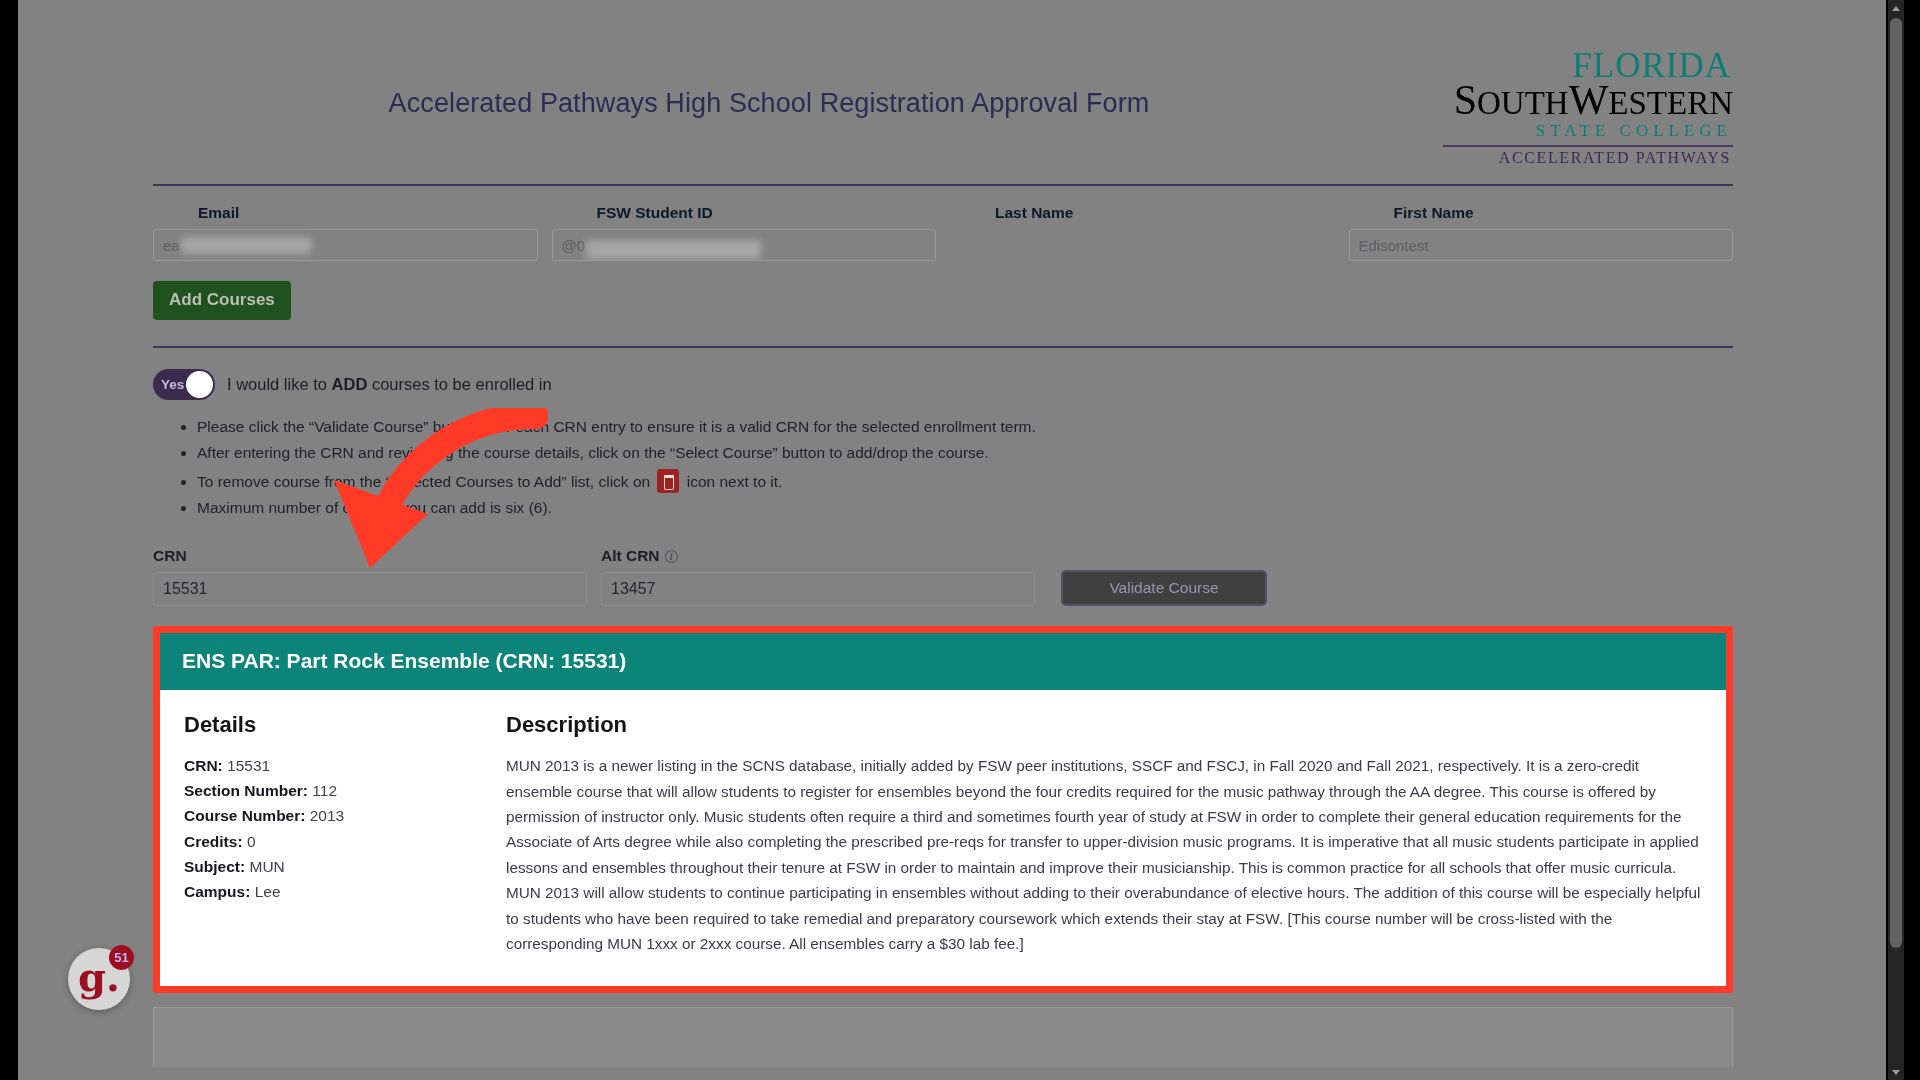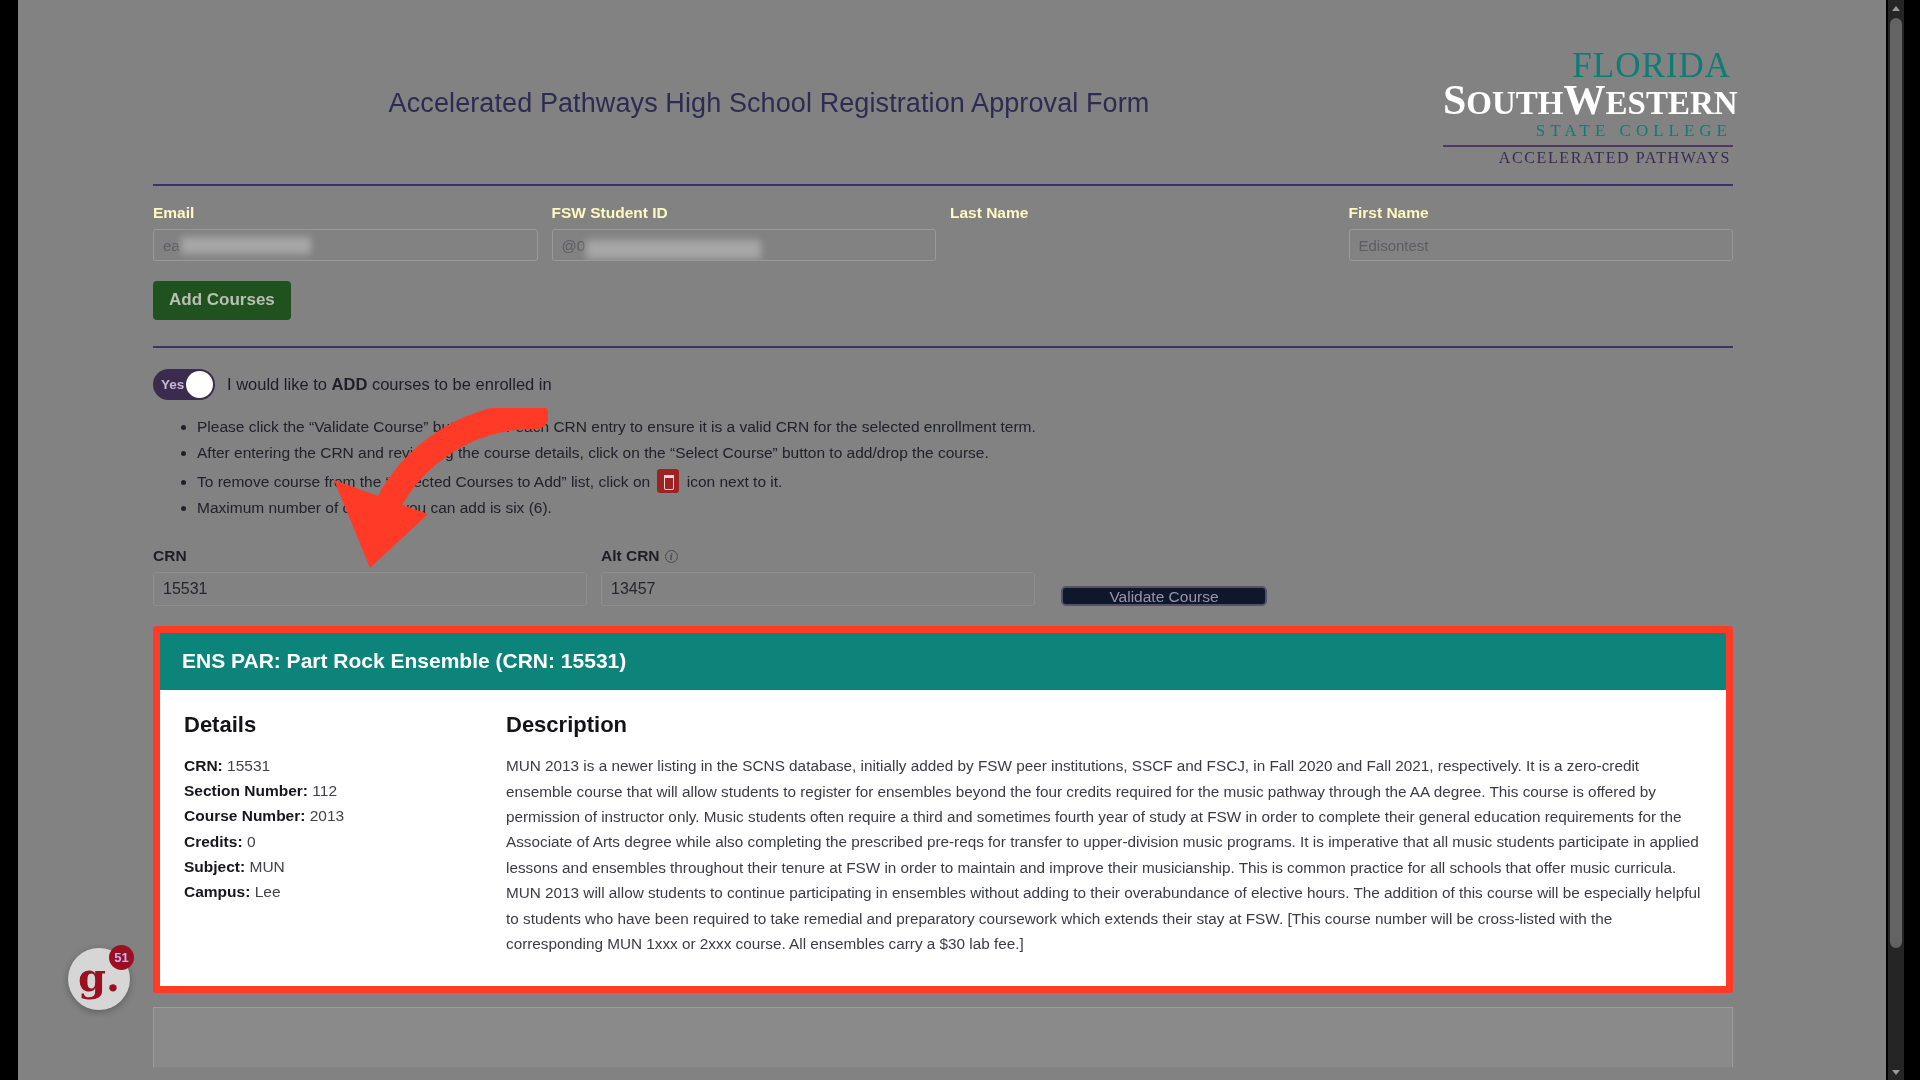--- a/index.html
+++ b/index.html
@@ -76,24 +76,24 @@
     font-size: 35px;
     color: #0d7d75;
     letter-spacing: 1px;
     font-variant: small-caps;
     text-transform: uppercase;
     font-weight: 400;
     padding-right: 2px;
   }
   .logo-sw {
     font-size: 42px;
-    color: #ffffff;
+    color: #000000;
     letter-spacing: 0px;
     margin-top: -4px;
-    font-weight: 700;
+    font-weight: 400;
   }
   .logo-sw .cap { font-size: 42px; }
   .logo-sw .small { font-size: 33px; }
   .logo-state {
     font-size: 17px;
     color: #0d7d75;
     letter-spacing: 5px;
     margin-top: 1px;
     padding-right: 1px;
   }
@@ -118,22 +118,23 @@
   
   .field-row {
     display: flex;
     gap: 14px;
     margin-top: 18px;
   }
   .field { flex: 1 1 0; min-width: 0; }
   .field-label {
     font-size: 15.5px;
     font-weight: 700;
-    color: #fef9c3;
+    color: #0f172a;
     margin-bottom: 7px;
+    margin-left: 45px;
   }
   .field-input {
     height: 32px;
     border: 1px solid #9a9a9e;
     border-radius: 3px;
     background: transparent;
     display: flex;
     align-items: center;
     padding: 0 9px;
     font-size: 15px;
@@ -279,22 +280,22 @@
     border-radius: 3px;
     background: transparent;
     display: flex;
     align-items: center;
     padding: 0 9px;
     font-size: 16px;
     color: #26262e;
   }
   .btn-validate {
     width: 206px;
-    height: 20px;
-    background: #0f172a;
+    height: 36px;
+    background: #404040;
     color: #9b94ad;
     border: 2px solid #55506a;
     border-radius: 5px;
     font-size: 15.5px;
     cursor: pointer;
     font-family: "Liberation Sans", sans-serif;
     margin-left: 12px;
   }
   .btn-select {
     width: 254px;

